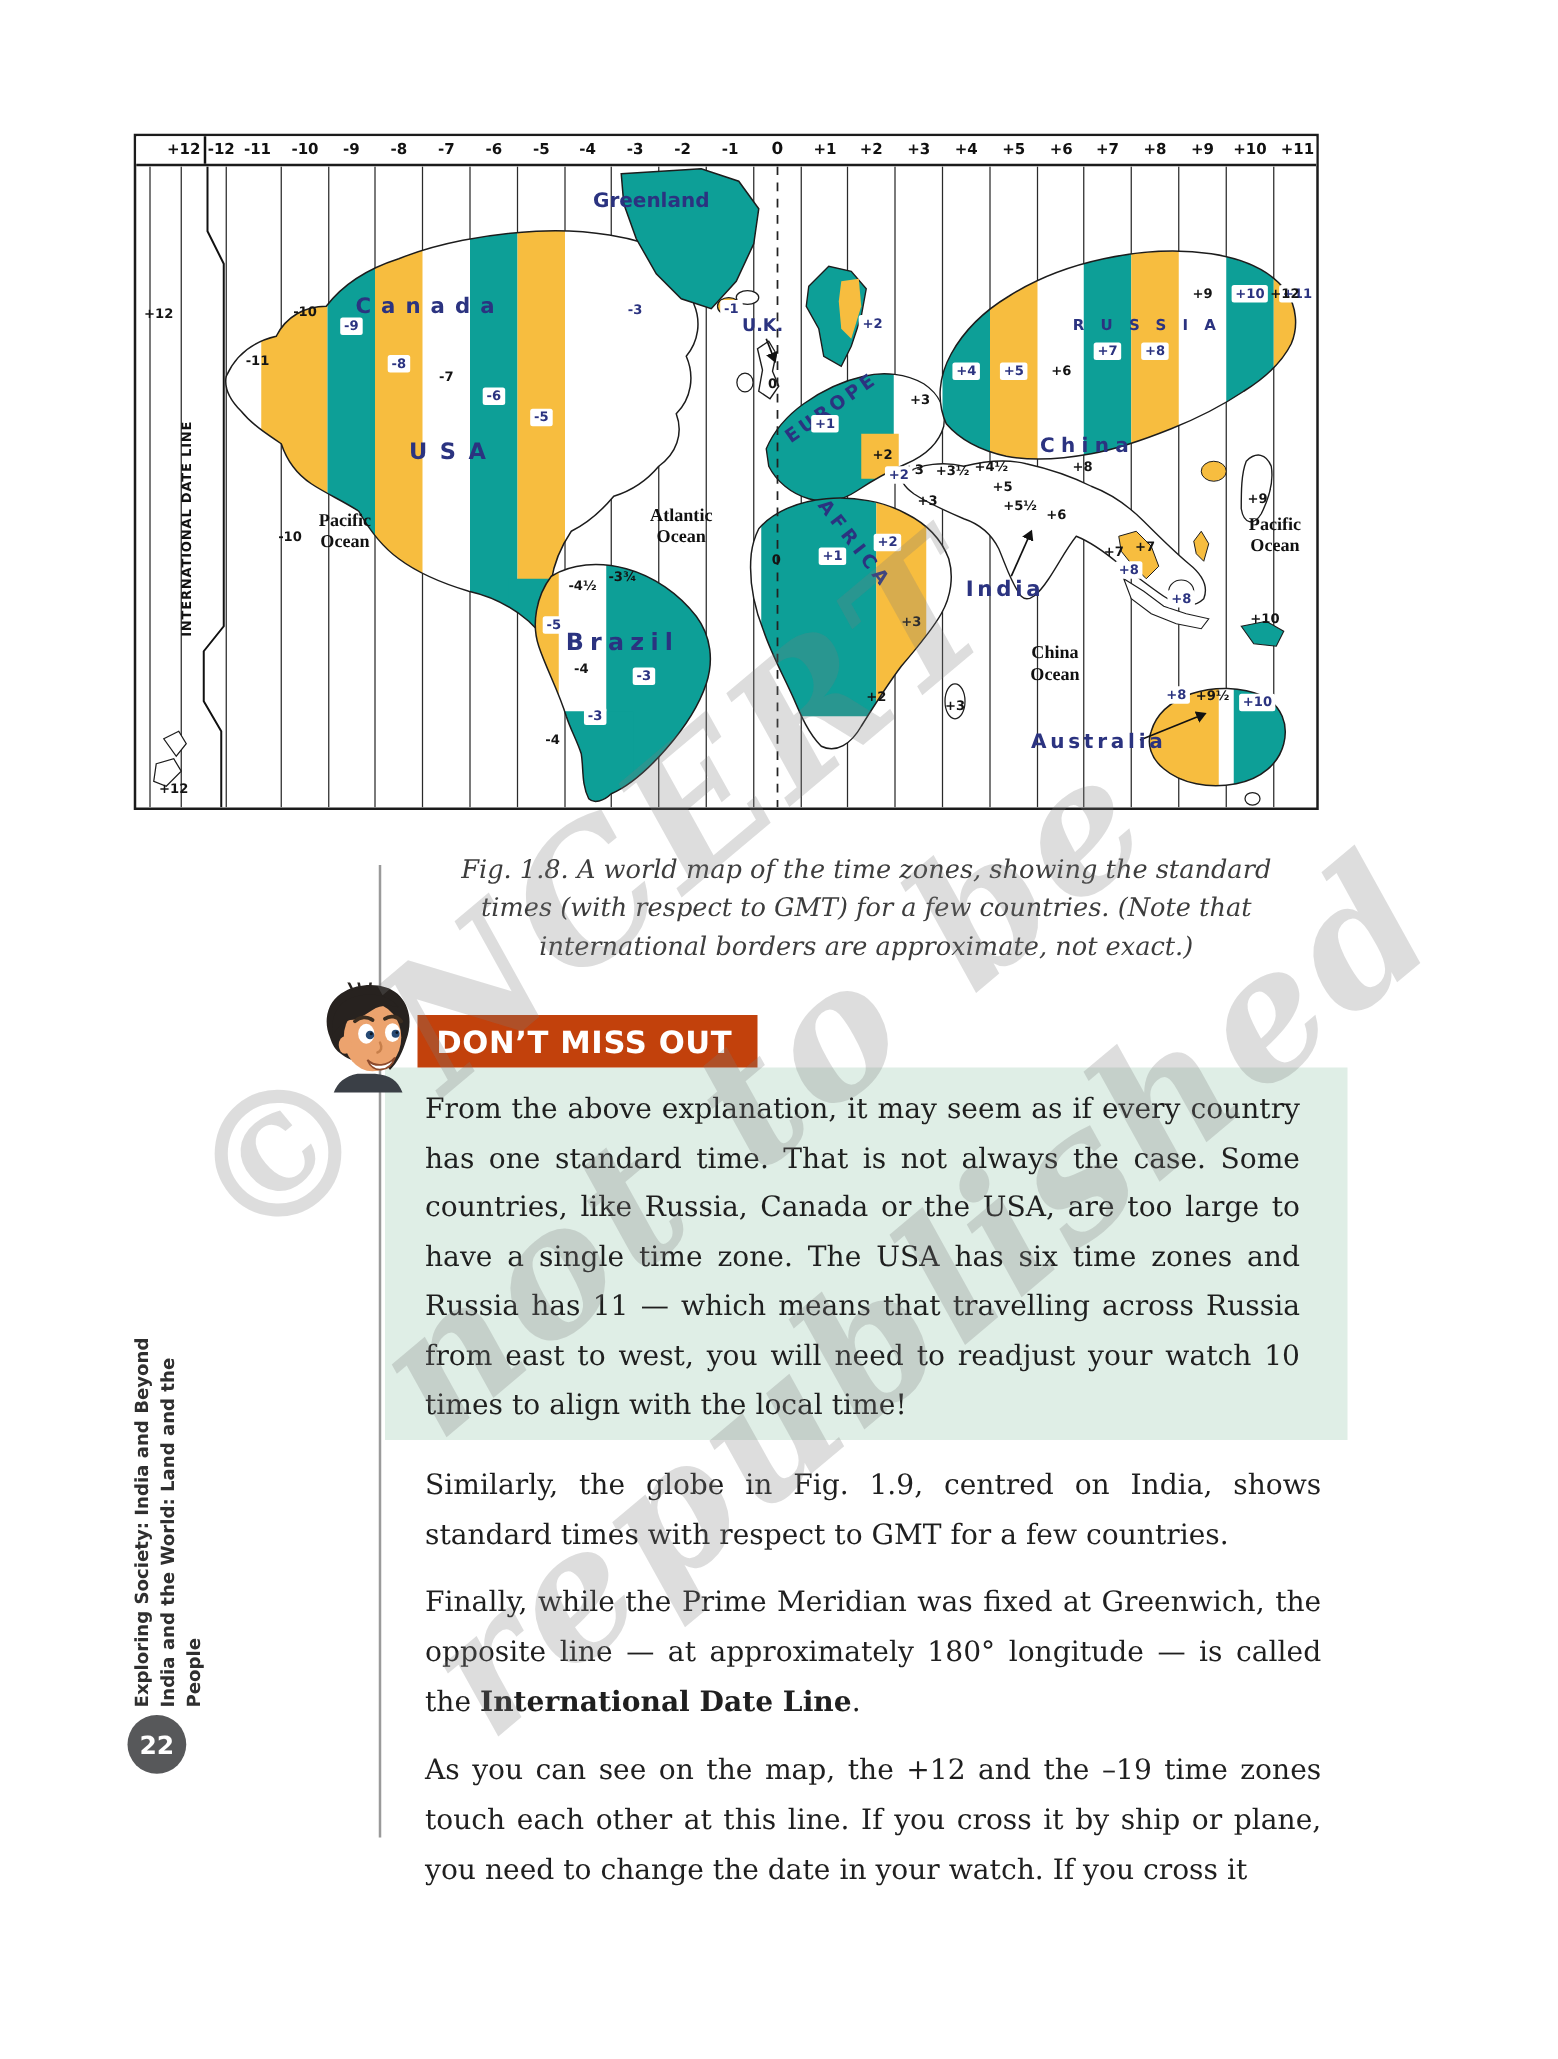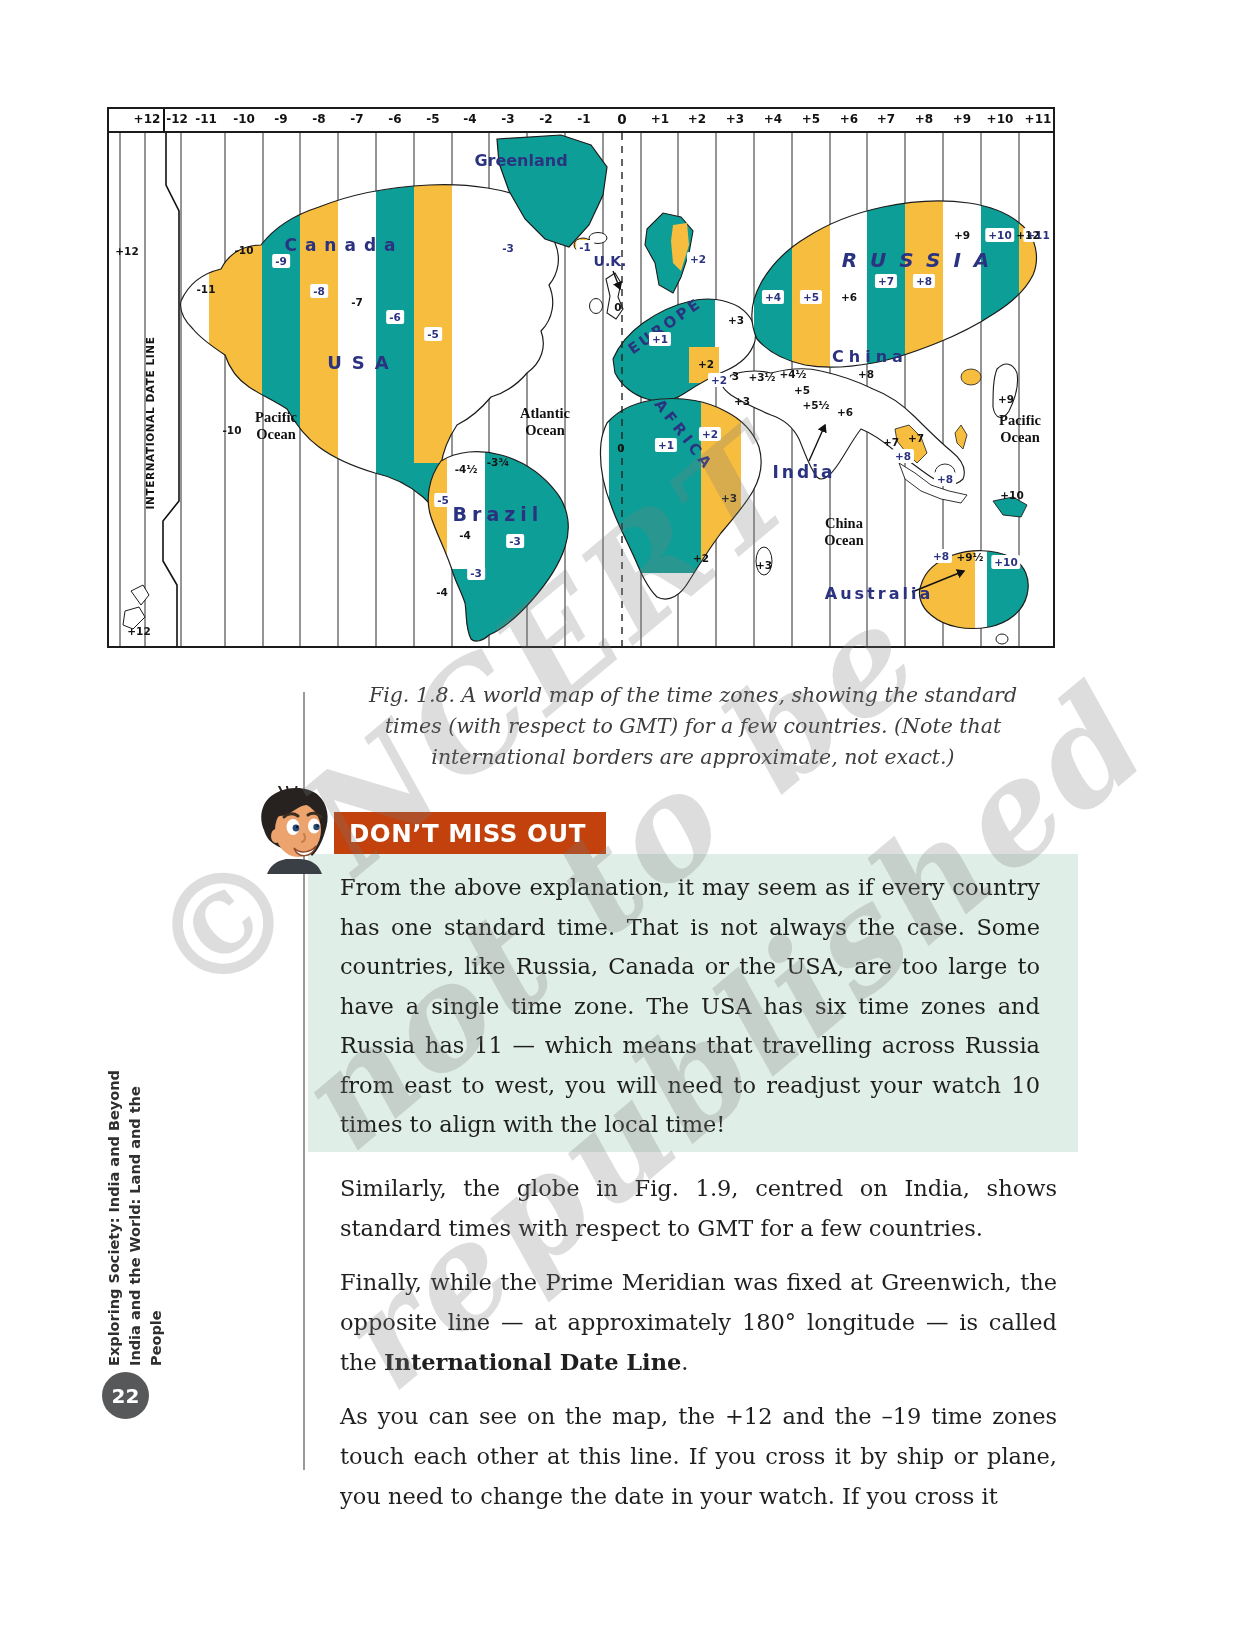--- a/index.html
+++ b/index.html
@@ -257,21 +257,21 @@
         <div class="ml ml-n" style="left: 501px; top: 128px; font-size: 14px; transform: translate(-50%, -50%);">U.K.</div>
         <div class="ml ml-p" style="left: 509px; top: 174px; transform: translate(-50%, -50%);">0</div>
         <div class="ml ml-n" style="left: 556px; top: 193px; font-size: 15px; letter-spacing: 3px; transform: translate(-50%, -50%) rotate(-35deg);">EUROPE</div>
         <div class="ml ml-c" style="left: 551px; top: 206px; transform: translate(-50%, -50%);">+1</div>
         <div class="ml ml-c" style="left: 589px; top: 126px; transform: translate(-50%, -50%);">+2</div>
         <div class="ml ml-p" style="left: 627px; top: 187px; transform: translate(-50%, -50%);">+3</div>
         <div class="ml ml-p" style="left: 597px; top: 231px; transform: translate(-50%, -50%);">+2</div>
         <div class="ml ml-c" style="left: 664px; top: 164px; transform: translate(-50%, -50%);">+4</div>
         <div class="ml ml-c" style="left: 702px; top: 164px; transform: translate(-50%, -50%);">+5</div>
         <div class="ml ml-p" style="left: 740px; top: 164px; transform: translate(-50%, -50%);">+6</div>
-        <div class="ml ml-n" style="left: 813px; top: 127px; font-size: 20px; letter-spacing: 13px; transform: translate(-50%, -50%); font-style: italic;">RUSSIA</div>
+        <div class="ml ml-n" style="left: 813px; top: 127px; font-size: 12px; letter-spacing: 13px; transform: translate(-50%, -50%);">RUSSIA</div>
         <div class="ml ml-c" style="left: 777px; top: 148px; transform: translate(-50%, -50%);">+7</div>
         <div class="ml ml-c" style="left: 815px; top: 148px; transform: translate(-50%, -50%);">+8</div>
         <div class="ml ml-p" style="left: 853px; top: 102px; transform: translate(-50%, -50%);">+9</div>
         <div class="ml ml-c" style="left: 891px; top: 102px; transform: translate(-50%, -50%);">+10</div>
         <div class="ml ml-c" style="left: 929px; top: 102px; transform: translate(-50%, -50%);">+11</div>
         <div class="ml ml-p" style="left: 919px; top: 102px; transform: translate(-50%, -50%);">+12</div>
         <div class="ml ml-n" style="left: 761px; top: 223px; font-size: 16px; letter-spacing: 5px; transform: translate(-50%, -50%); text-align: center;">China</div>
         <div class="ml ml-p" style="left: 757px; top: 241px; transform: translate(-50%, -50%);">+8</div>
         <div class="ml ml-p" style="left: 897px; top: 266px; transform: translate(-50%, -50%);">+9</div>
         <div class="ml ml-p" style="left: 622px; top: 243px; transform: translate(-50%, -50%);">+3</div>

